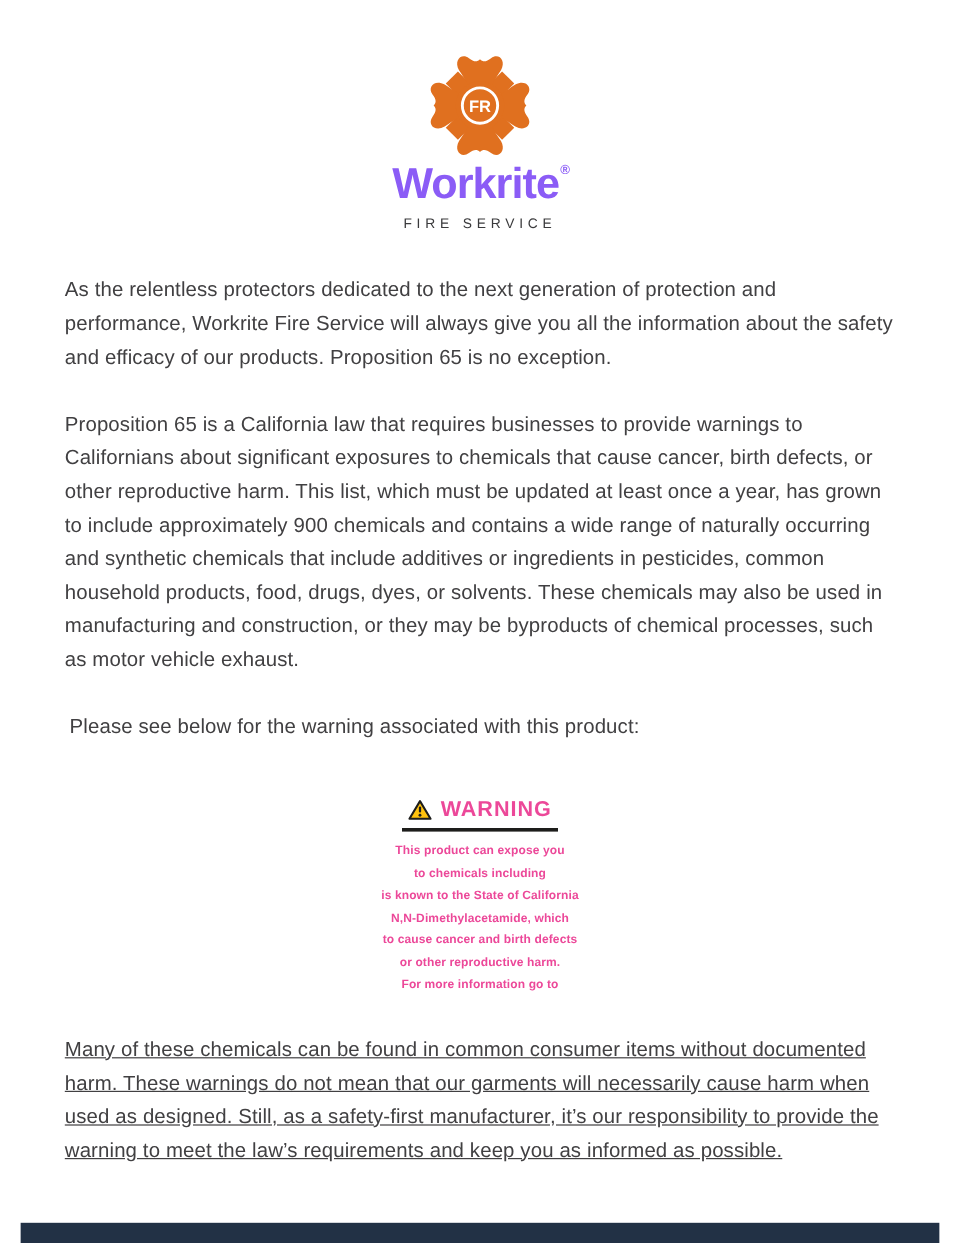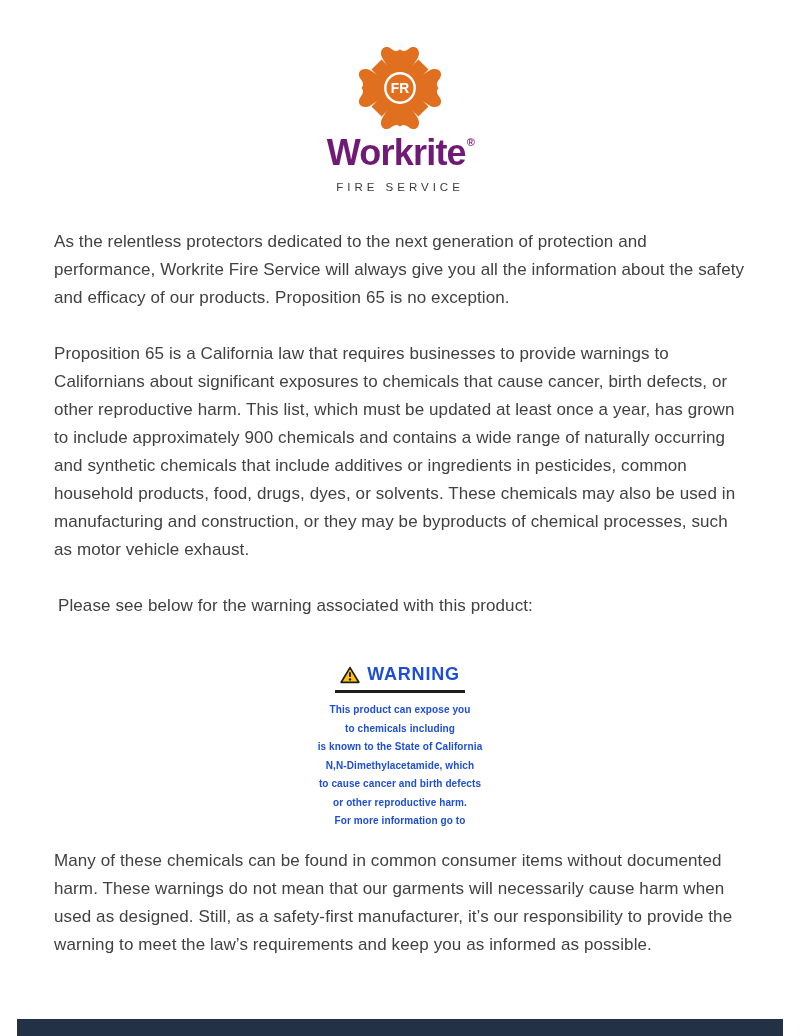--- a/index.html
+++ b/index.html
@@ -14,21 +14,21 @@
   }
 
   
   .logo-block { padding-top: 42px; text-align: center; }
   .cross-svg { display: block; margin: 0 auto; width: 92px; height: 92px; }
   .wordmark {
     margin-top: 1px;
     font-size: 36px;
     font-weight: bold;
     letter-spacing: -0.8px;
-    color: #701a75;
+    color: #8b5cf6;
     line-height: 1.0;
   }
   .reg-mark {
     font-size: 11px;
     font-weight: bold;
     vertical-align: top;
     position: relative;
     top: 2px;
     left: 1px;
   }
@@ -50,21 +50,21 @@
     margin: 28px 0 0 0;
   }
   .body-p.first { margin-top: 35px; }
   .body-p.see-below { padding-left: 4px; }
 
   
   .warning-label {
     width: 250px;
     margin: 44px auto 0 auto;
     text-align: center;
-    color: #1d4ed8;
+    color: #ec4899;
   }
   .warn-head {
     display: flex;
     align-items: center;
     justify-content: center;
     gap: 7px;
   }
   .warn-triangle { width: 20px; height: 18px; display: block; }
   .warn-title {
     font-size: 18px;
@@ -78,21 +78,21 @@
     margin: 5px auto 8px auto;
   }
   .warn-line {
     font-size: 10px;
     font-weight: bold;
     line-height: 18.5px;
     letter-spacing: 0.1px;
     white-space: nowrap;
   }
 
-  .body-p.closing { margin-top: 16px; }
+  .body-p.closing { margin-top: 30px; text-decoration: underline; }
 
   
   .footer-bar {
     position: absolute;
     left: 0; right: 0; bottom: 0;
     height: 17px;
     background: #223145;
   }
 </style>
 </head>

